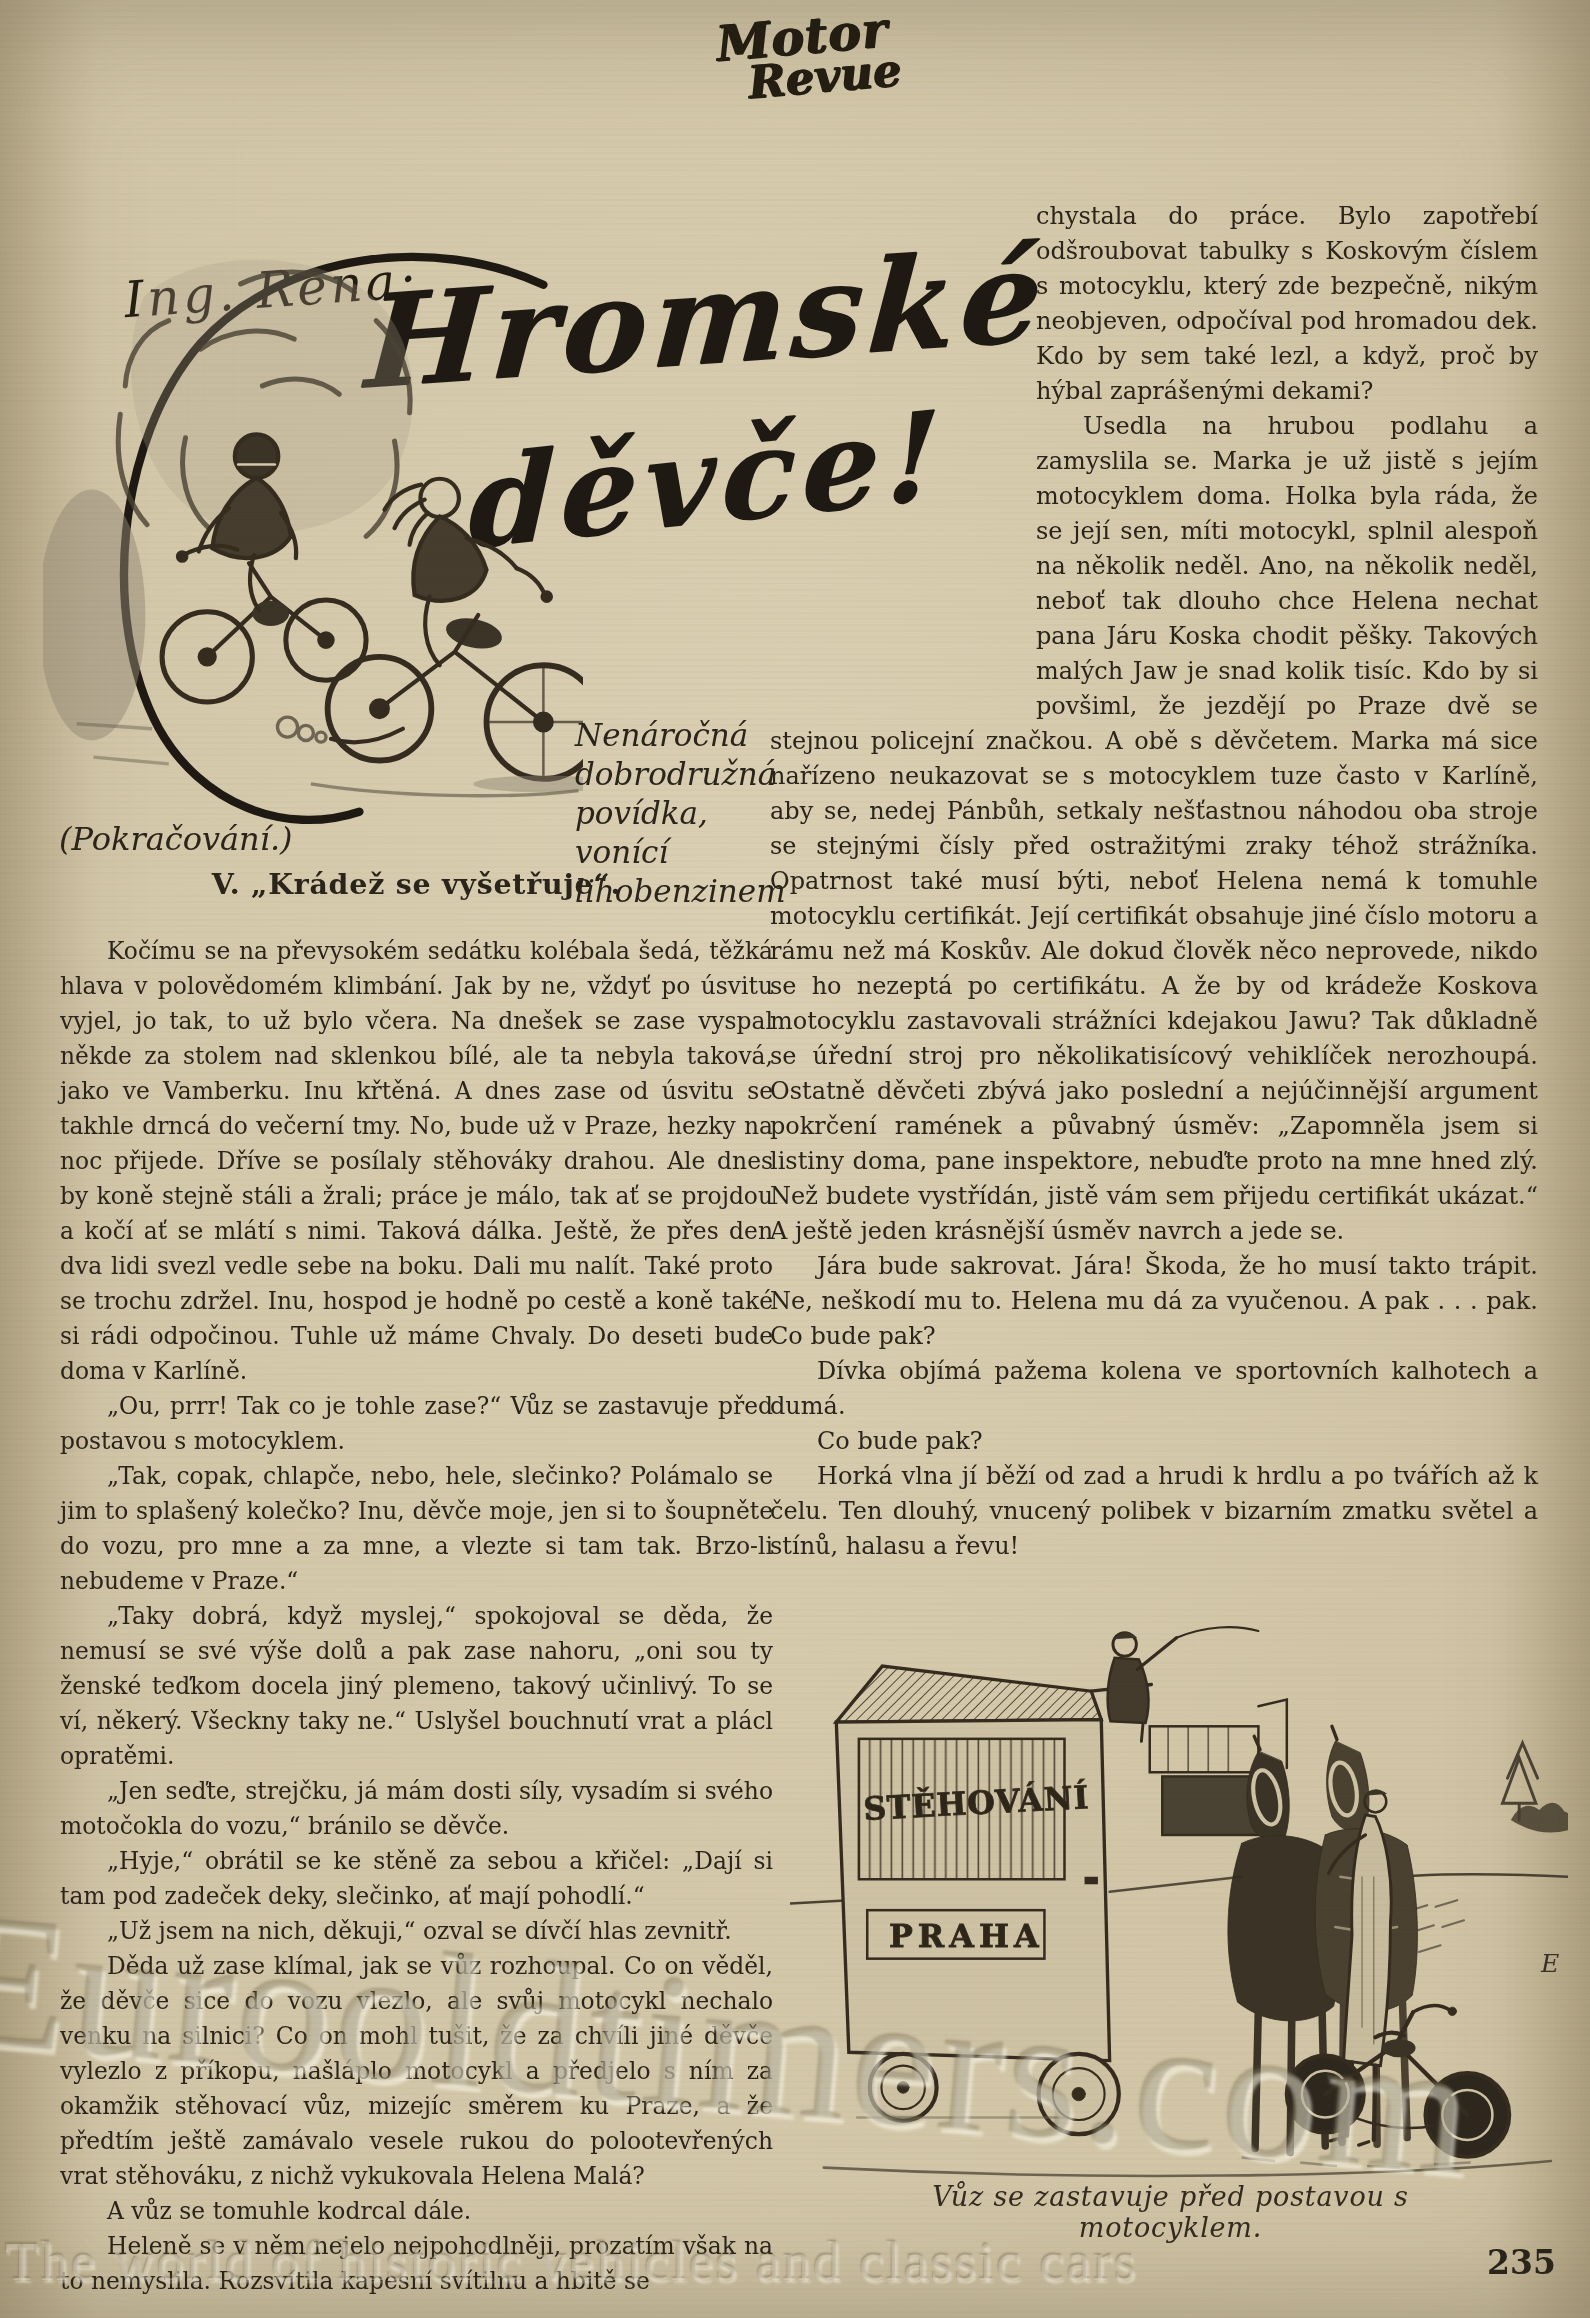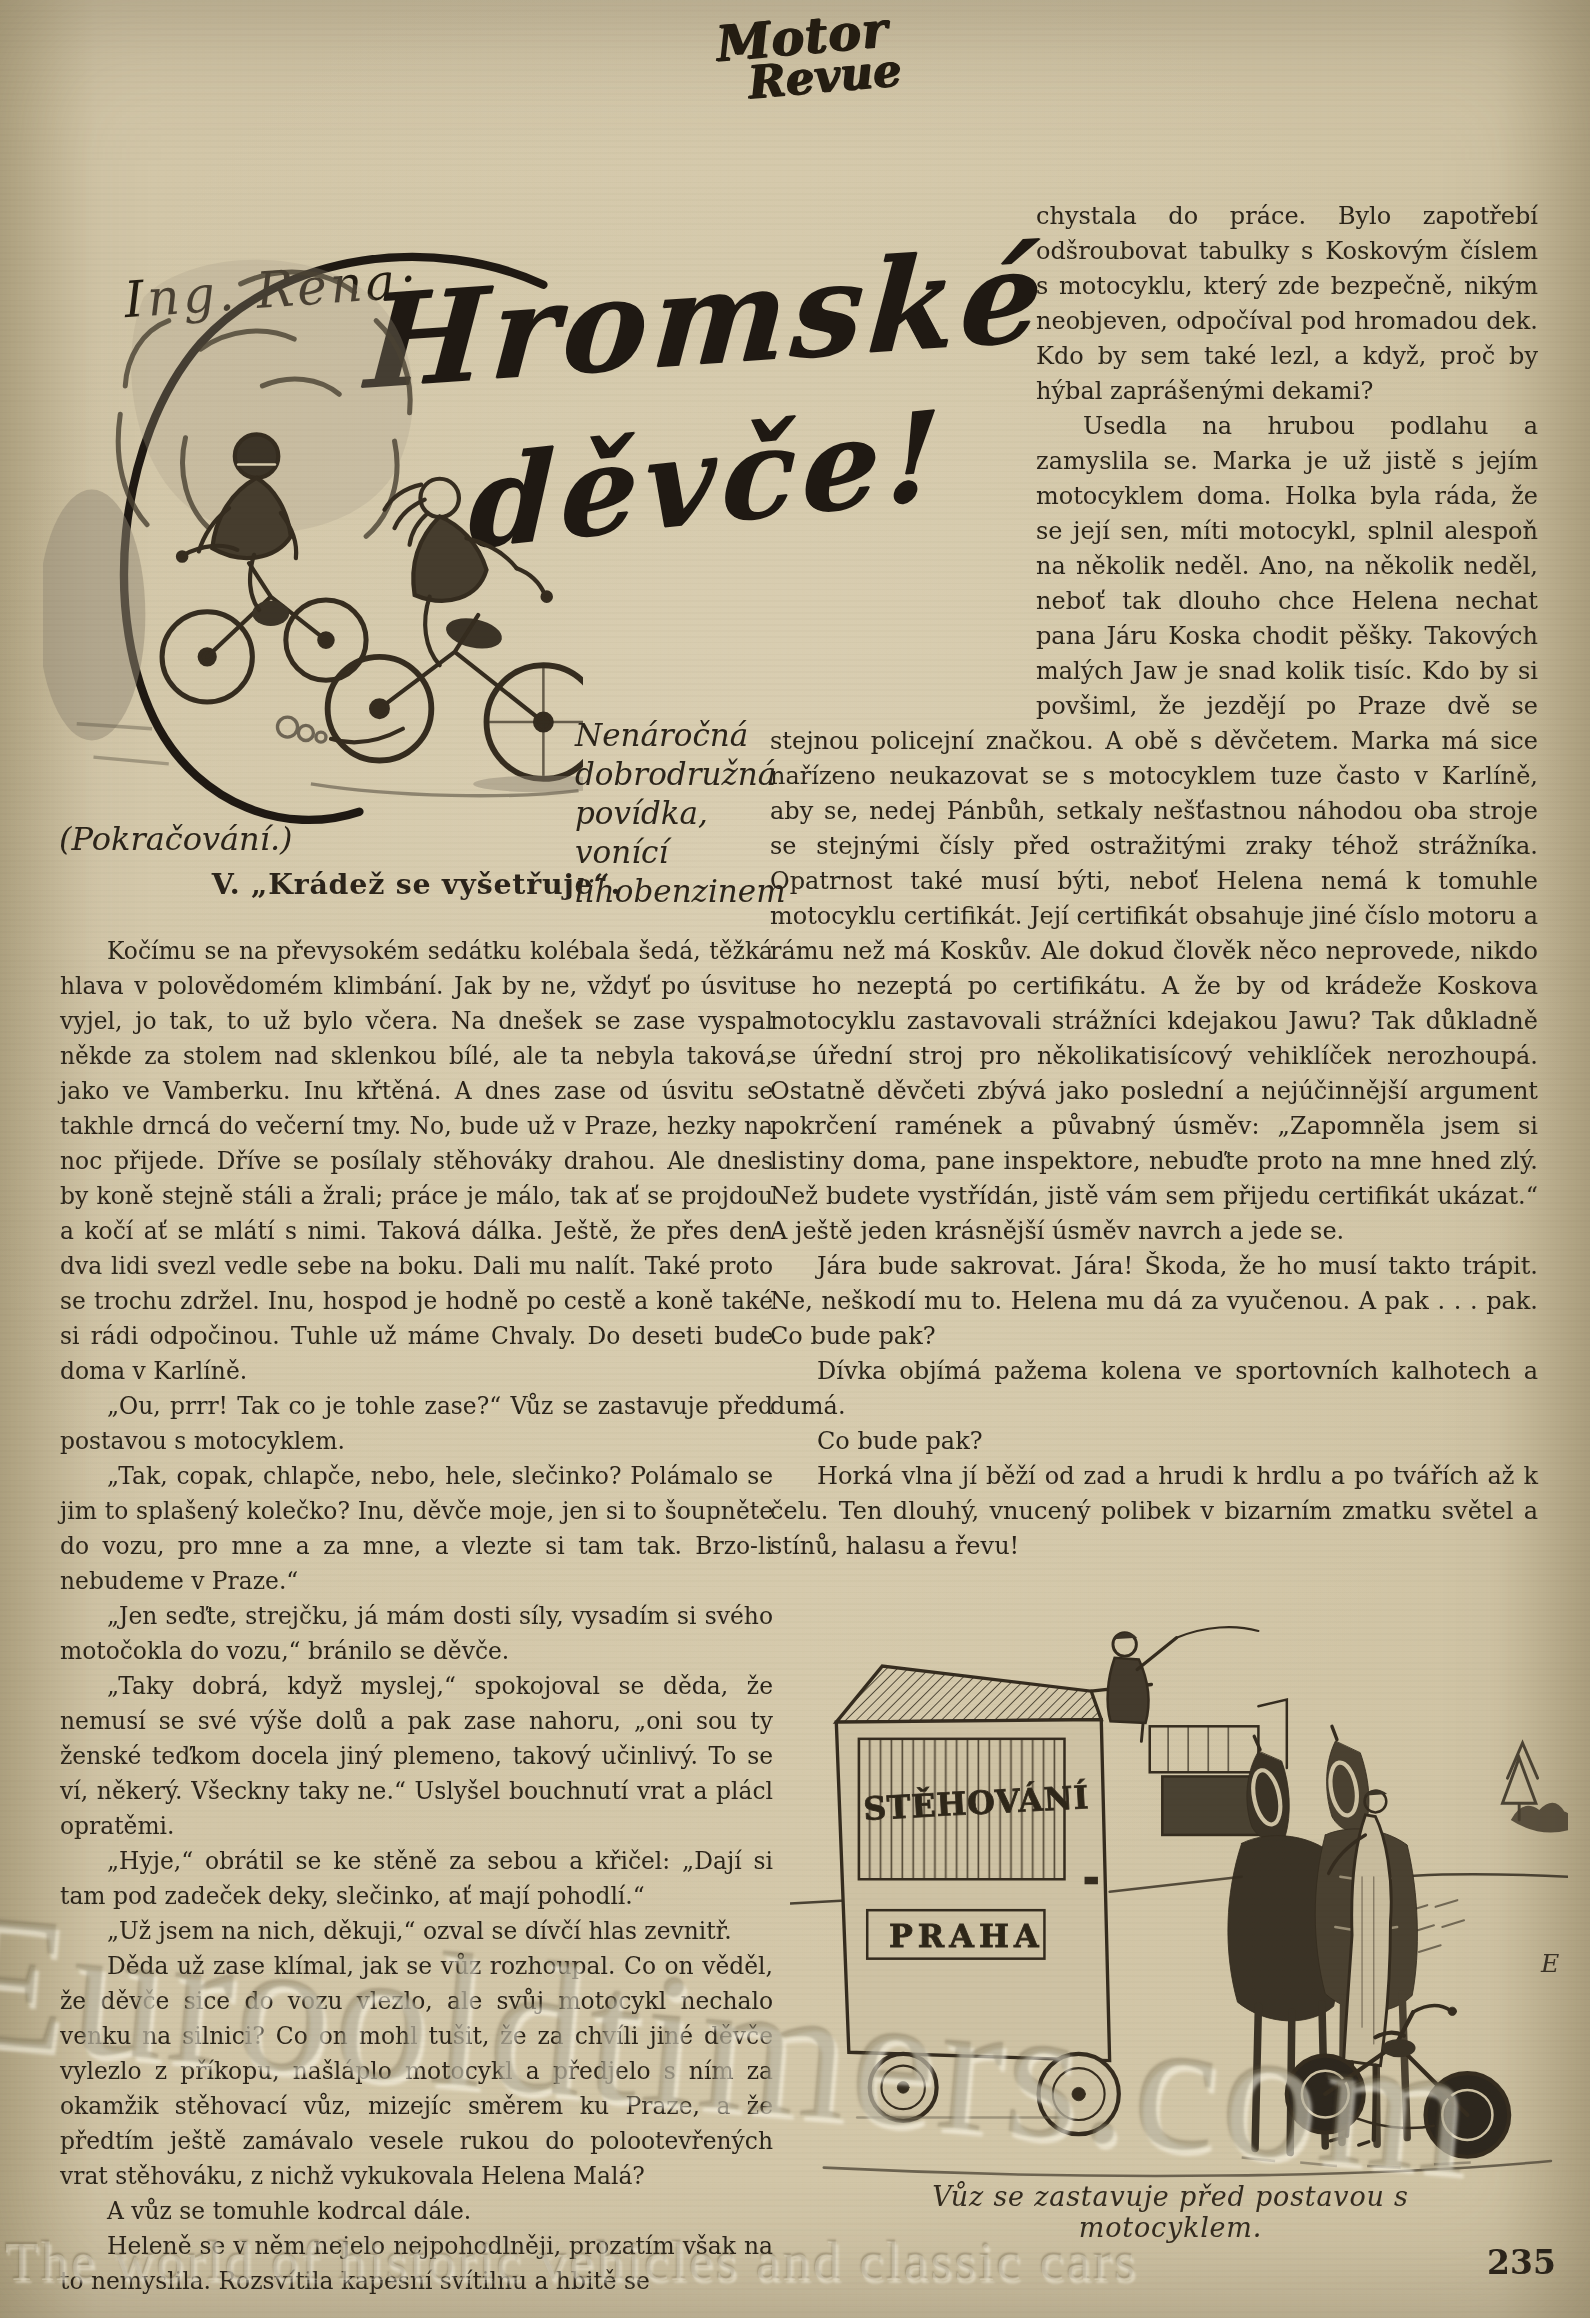--- a/index.html
+++ b/index.html
@@ -166,22 +166,22 @@
     <p>Dívka objímá pažema kolena ve sportovních kalhotech a dumá.</p>
     <p>Co bude pak?</p>
     <p>Horká vlna jí běží od zad a hrudi k hrdlu a po tvářích až k čelu. Ten dlouhý, vnucený polibek v bizarním zmatku světel a stínů, halasu a řevu!</p>
   </div>
 
   <div class="col col-left">
     <h2>V. „Krádež se vyšetřuje“.</h2>
     <p>Kočímu se na převysokém sedátku kolébala šedá, těžká hlava v polovědomém klimbání. Jak by ne, vždyť po úsvitu vyjel, jo tak, to už bylo včera. Na dnešek se zase vyspal někde za stolem nad sklenkou bílé, ale ta nebyla taková, jako ve Vamberku. Inu křtěná. A dnes zase od úsvitu se takhle drncá do večerní tmy. No, bude už v Praze, hezky na noc přijede. Dříve se posílaly stěhováky drahou. Ale dnes by koně stejně stáli a žrali; práce je málo, tak ať se projdou a kočí ať se mlátí s nimi. Taková dálka. Ještě, že přes den dva lidi svezl vedle sebe na boku. Dali mu nalít. Také proto se trochu zdržel. Inu, hospod je hodně po cestě a koně také si rádi odpočinou. Tuhle už máme Chvaly. Do deseti bude doma v Karlíně.</p>
     <p>„Ou, prrr! Tak co je tohle zase?“ Vůz se zastavuje před postavou s motocyklem.</p>
     <p>„Tak, copak, chlapče, nebo, hele, slečinko? Polámalo se jim to splašený kolečko? Inu, děvče moje, jen si to šoupněte do vozu, pro mne a za mne, a vlezte si tam tak. Brzo-li nebudeme v Praze.“</p>
+    <p>„Taky dobrá, když myslej,“ spokojoval se děda, že nemusí se své výše dolů a pak zase nahoru, „oni sou ty ženské teďkom docela jiný plemeno, takový učinlivý. To se ví, někerý. Všeckny taky ne.“ Uslyšel bouchnutí vrat a plácl opratěmi.</p>
     <p>„Jen seďte, strejčku, já mám dosti síly, vysadím si svého motočokla do vozu,“ bránilo se děvče.</p>
-    <p>„Taky dobrá, když myslej,“ spokojoval se děda, že nemusí se své výše dolů a pak zase nahoru, „oni sou ty ženské teďkom docela jiný plemeno, takový učinlivý. To se ví, někerý. Všeckny taky ne.“ Uslyšel bouchnutí vrat a plácl opratěmi.</p>
     <p>„Hyje,“ obrátil se ke stěně za sebou a křičel: „Dají si tam pod zadeček deky, slečinko, ať mají pohodlí.“</p>
     <p>„Už jsem na nich, děkuji,“ ozval se dívčí hlas zevnitř.</p>
     <p>Děda už zase klímal, jak se vůz rozhoupal. Co on věděl, že děvče sice do vozu vlezlo, ale svůj motocykl nechalo venku na silnici? Co on mohl tušit, že za chvíli jiné děvče vylezlo z příkopu, našláplo motocykl a předjelo s ním za okamžik stěhovací vůz, mizejíc směrem ku Praze, a že předtím ještě zamávalo vesele rukou do polootevřených vrat stěhováku, z nichž vykukovala Helena Malá?</p>
     <p>A vůz se tomuhle kodrcal dále.</p>
     <p>Heleně se v něm nejelo nejpohodlněji, prozatím však na to nemyslila. Rozsvítila kapesní svítilnu a hbitě se</p>
   </div>
 
   <svg class="illo illo-bottom" width="778" height="555" viewBox="0 0 930 664">
     <defs>
       <pattern id="ph" width="9" height="9" patternUnits="userSpaceOnUse" patternTransform="rotate(45)">

